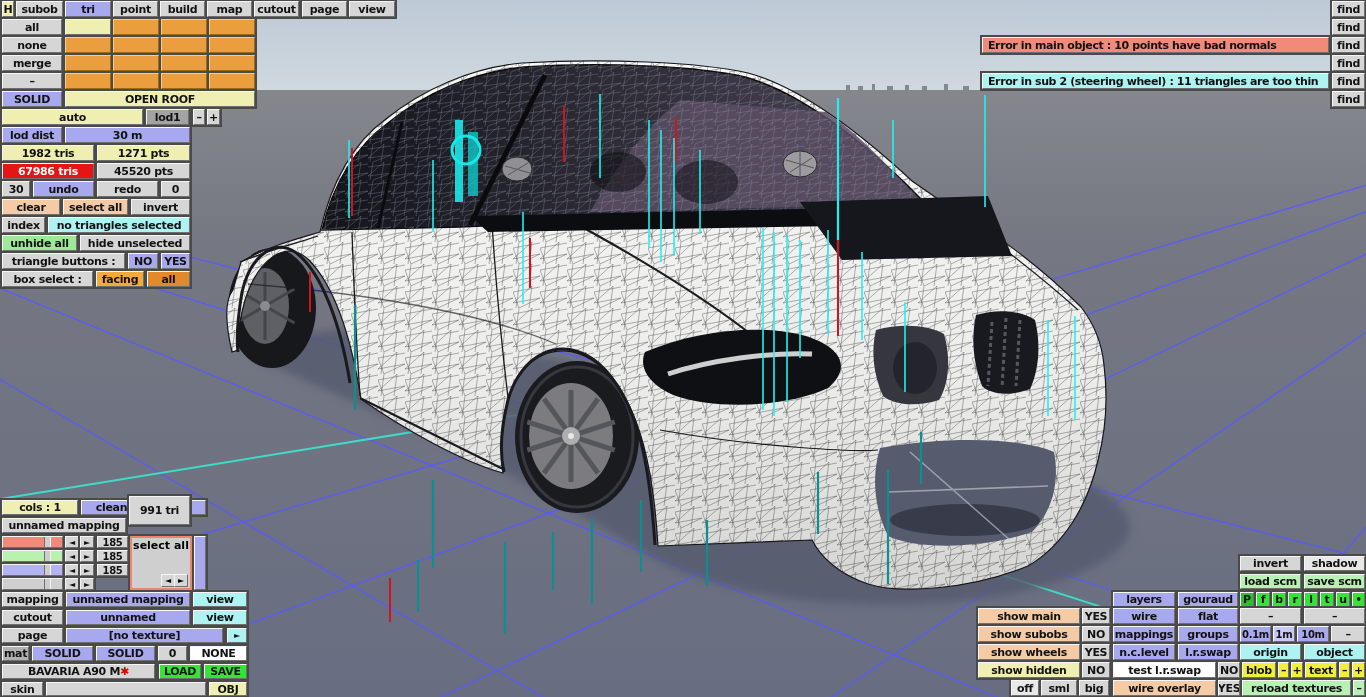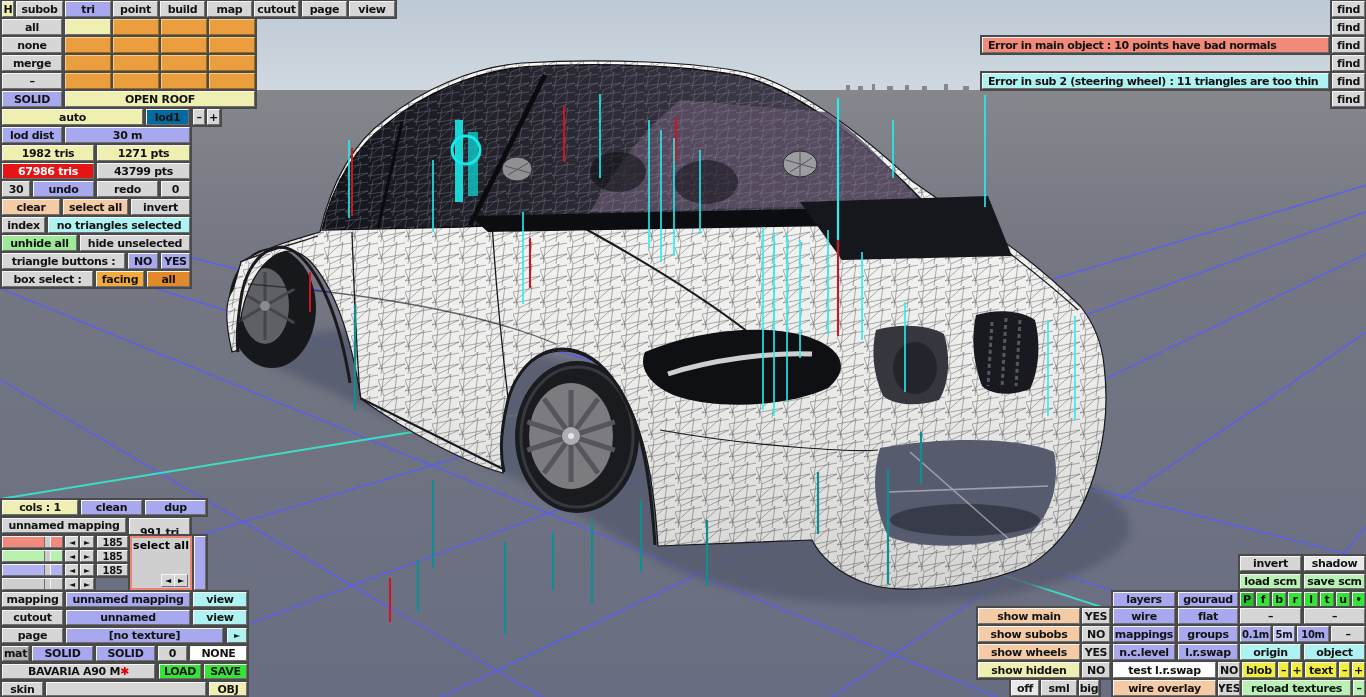--- a/index.html
+++ b/index.html
@@ -8,21 +8,21 @@
   #scene{position:absolute;left:0;top:0;z-index:0;}
   .b{position:absolute;box-sizing:border-box;z-index:2;display:flex;align-items:center;justify-content:center;
      font:700 11px "DejaVu Sans",sans-serif;letter-spacing:-0.3px;color:#121212;background:#d6d6d6;
      border:1px solid;border-color:#f6f6f6 #6e6e6e #6e6e6e #f6f6f6;outline:2px solid #4a4a4a;
      white-space:nowrap;overflow:hidden;cursor:default;}
   .err{justify-content:flex-start;padding-left:5px;font-size:11px;letter-spacing:-0.4px;}
   .yel{background:#f0efb2}.org{background:#ea9e3e;border-color:#f8cb8e #9c6a14 #9c6a14 #f8cb8e}
   .blue{background:#a8a8ee}.blu2{background:#c9c9f6}.pch{background:#f4cba4}.cyn{background:#aef2f2}
   .sal{background:#f28a7a}.redb{background:#e51515;color:#fff}.grn{background:#9fe89a}
   .lgrn{background:#b7f2b4}.bgrn{background:#35e535}.bgrnp{background:#26c32c}
-  .ylw{background:#f2ee3e}.tan{background:#0369a1}.orgb{background:#f2a93e}.orgd{background:#e2892b}
+  .ylw{background:#f2ee3e}.tan{background:#a3a3a3}.orgb{background:#f2a93e}.orgd{background:#e2892b}
   .wht{background:#ffffff}.dgray{background:#b2b2b2}.lgray{background:#e8e8e8}
   .arr{font-size:8px;letter-spacing:0;}
   .sm{font-size:10px}
   .sbar{position:absolute;box-sizing:border-box;z-index:2;outline:2px solid #4a4a4a;
         border:1px solid;border-color:#f6f6f6 #6e6e6e #6e6e6e #f6f6f6;}
   .thumb{position:absolute;left:70%;top:0;bottom:0;width:5px;background:#cdcdcd;
          border-left:1px solid #707070;border-right:1px solid #f5f5f5;}
   .selbox{position:absolute;box-sizing:border-box;z-index:2;background:#cfcfcf;
           border:2px solid #f08272;outline:2px solid #4a4a4a;font:700 11px "DejaVu Sans",sans-serif;}
   .selbox .lbl{position:absolute;top:1px;left:0;right:0;text-align:center;}
@@ -304,21 +304,21 @@
 <div class="b" style="left:193px;top:109px;width:12px;height:16px">–</div>
 <div class="b" style="left:207px;top:109px;width:13px;height:16px">+</div>
 
 <div class="b blue" style="left:2px;top:127px;width:60px;height:16px">lod dist</div>
 <div class="b blue" style="left:65px;top:127px;width:125px;height:16px">30 m</div>
 
 <div class="b yel" style="left:2px;top:145px;width:92px;height:16px">1982 tris</div>
 <div class="b yel" style="left:97px;top:145px;width:93px;height:16px">1271 pts</div>
 
 <div class="b redb" style="left:2px;top:163px;width:92px;height:16px">67986 tris</div>
-<div class="b" style="left:97px;top:163px;width:93px;height:16px">43799 pts</div>
+<div class="b" style="left:97px;top:163px;width:93px;height:16px">45520 pts</div>
 
 <div class="b" style="left:2px;top:181px;width:28px;height:16px">30</div>
 <div class="b blue" style="left:33px;top:181px;width:61px;height:16px">undo</div>
 <div class="b" style="left:97px;top:181px;width:61px;height:16px">redo</div>
 <div class="b" style="left:161px;top:181px;width:29px;height:16px">0</div>
 
 <div class="b pch" style="left:2px;top:199px;width:58px;height:16px">clear</div>
 <div class="b pch" style="left:63px;top:199px;width:65px;height:16px">select all</div>
 <div class="b" style="left:131px;top:199px;width:59px;height:16px">invert</div>
 
@@ -343,21 +343,21 @@
 <div class="b" style="left:1332px;top:55px;width:33px;height:16px">find</div>
 <div class="b err cyn" style="left:982px;top:73px;width:347px;height:16px">Error in sub 2 (steering wheel) : 11 triangles are too thin</div>
 <div class="b" style="left:1332px;top:73px;width:33px;height:16px">find</div>
 <div class="b" style="left:1332px;top:91px;width:33px;height:16px">find</div>
 
 <div class="b yel" style="left:2px;top:500px;width:76px;height:15px">cols : 1</div>
 <div class="b blue" style="left:81px;top:500px;width:61px;height:15px">clean</div>
 <div class="b blue" style="left:145px;top:500px;width:61px;height:15px">dup</div>
 
 <div class="b" style="left:2px;top:518px;width:124px;height:15px">unnamed mapping</div>
-<div class="b" style="left:129px;top:518px;width:61px;height:29px">991 tri</div>
+<div class="b" style="left:129px;top:496px;width:61px;height:29px">991 tri</div>
 
 <div class="sbar" style="left:2px;top:536px;width:61px;height:12px;background:#f28a7c">
       <div class="thumb"></div>
     </div>
 <div class="b arr" style="left:65px;top:536px;width:14px;height:12px">◄</div>
 <div class="b arr" style="left:80px;top:536px;width:14px;height:12px">►</div>
 <div class="b sm" style="left:97px;top:536px;width:31px;height:12px">185</div>
 
 <div class="sbar" style="left:2px;top:550px;width:61px;height:12px;background:#b9f2ae">
       <div class="thumb"></div>
@@ -436,21 +436,21 @@
 <div class="b blue" style="left:1113px;top:608px;width:62px;height:16px">wire</div>
 <div class="b blue" style="left:1178px;top:608px;width:60px;height:16px">flat</div>
 <div class="b" style="left:1240px;top:608px;width:61px;height:16px">–</div>
 <div class="b" style="left:1304px;top:608px;width:61px;height:16px">–</div>
 
 <div class="b pch" style="left:978px;top:626px;width:102px;height:16px">show subobs</div>
 <div class="b" style="left:1082px;top:626px;width:28px;height:16px">NO</div>
 <div class="b blue" style="left:1113px;top:626px;width:62px;height:16px">mappings</div>
 <div class="b blue" style="left:1178px;top:626px;width:60px;height:16px">groups</div>
 <div class="b blue sm" style="left:1240px;top:626px;width:31px;height:16px">0.1m</div>
-<div class="b blu2 sm" style="left:1273px;top:626px;width:22px;height:16px">5m</div>
+<div class="b blu2 sm" style="left:1273px;top:626px;width:22px;height:16px">1m</div>
 <div class="b blue sm" style="left:1297px;top:626px;width:32px;height:16px">10m</div>
 <div class="b" style="left:1331px;top:626px;width:34px;height:16px">–</div>
 
 <div class="b pch" style="left:978px;top:644px;width:102px;height:16px">show wheels</div>
 <div class="b" style="left:1082px;top:644px;width:28px;height:16px">YES</div>
 <div class="b blue" style="left:1113px;top:644px;width:62px;height:16px">n.c.level</div>
 <div class="b blue" style="left:1178px;top:644px;width:60px;height:16px">l.r.swap</div>
 <div class="b cyn" style="left:1240px;top:644px;width:61px;height:16px">origin</div>
 <div class="b cyn" style="left:1304px;top:644px;width:61px;height:16px">object</div>
 
@@ -461,19 +461,19 @@
 <div class="b ylw" style="left:1242px;top:662px;width:34px;height:16px">blob</div>
 <div class="b ylw" style="left:1278px;top:662px;width:11px;height:16px">–</div>
 <div class="b ylw" style="left:1291px;top:662px;width:12px;height:16px">+</div>
 <div class="b ylw" style="left:1305px;top:662px;width:32px;height:16px">text</div>
 <div class="b ylw" style="left:1339px;top:662px;width:11px;height:16px">–</div>
 <div class="b ylw" style="left:1352px;top:662px;width:13px;height:16px">+</div>
 
 <div class="b blue" style="left:1030px;top:680px;width:31px;height:16px">nrm</div>
 <div class="b lgray" style="left:1011px;top:680px;width:28px;height:16px">off</div>
 <div class="b" style="left:1041px;top:680px;width:36px;height:16px">sml</div>
-<div class="b" style="left:1079px;top:680px;width:20px;height:16px">big</div>
+<div class="b" style="left:1079px;top:680px;width:30px;height:16px">big</div>
 <div class="b pch" style="left:1113px;top:680px;width:103px;height:16px">wire overlay</div>
 <div class="b" style="left:1218px;top:680px;width:22px;height:16px">YES</div>
 <div class="b lgrn" style="left:1242px;top:680px;width:109px;height:16px">reload textures</div>
 <div class="b lgrn" style="left:1353px;top:680px;width:12px;height:16px">–</div>
 
 </div>
 
 </body></html>

